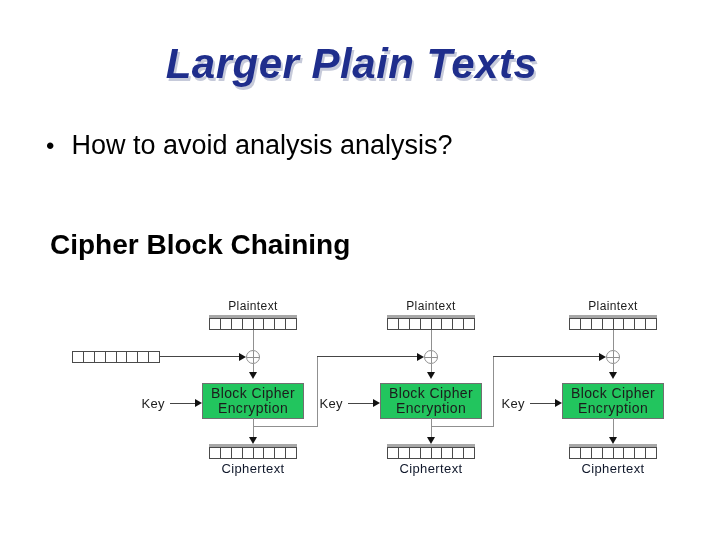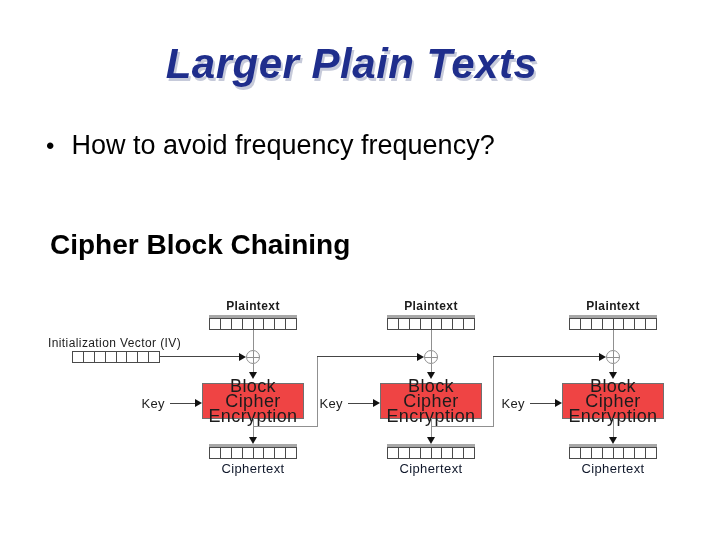--- a/index.html
+++ b/index.html
@@ -24,21 +24,21 @@
     color:var(--text); font-size:27px;
   }
   .bullet-line .dot{font-size:24px; margin-right:17px;}
   .subtitle{
     position:absolute; left:42px; top:221px; margin:8px;
     font-size:28px; font-weight:700; color:var(--text);
   }
   
   .diagram{position:absolute; left:0; top:0; width:720px; height:540px; color:var(--diagram-text);}
   .diagram .lbl{position:absolute; font-size:12px; letter-spacing:0.4px; white-space:nowrap;}
-  .diagram .lbl.b{font-weight:700;}
+  .diagram .lbl.b{font-weight:400;}
   .reg{
     position:absolute; display:flex; width:88px; height:12px; box-sizing:border-box;
     border:1px solid var(--cell); background:#fff;
   }
   .reg i{flex:1; border-right:1px solid var(--cell);}
   .reg i:last-child{border-right:none;}
   .bar{position:absolute; width:88px; height:3px; background:var(--bar);}
   .hline{position:absolute; height:1px; background:var(--line-dark);}
   .hline.lt{background:var(--line-gray);}
   .vline{position:absolute; width:1px; background:var(--line-gray);}
@@ -47,23 +47,23 @@
     border-top:7px solid var(--arrow);}
   .tri-right{position:absolute; width:0; height:0;
     border-top:4px solid transparent; border-bottom:4px solid transparent;
     border-left:7px solid var(--arrow);}
   .xor{position:absolute; width:14px; height:14px; box-sizing:border-box;
     border:1px solid var(--line-gray); border-radius:50%; background:#fff;}
   .xor::before{content:""; position:absolute; left:50%; top:0; bottom:0; width:1px; background:var(--line-gray);}
   .xor::after{content:""; position:absolute; top:50%; left:0; right:0; height:1px; background:var(--line-gray);}
   .ebox{
     position:absolute; width:102px; height:36px; box-sizing:border-box;
-    border:1px solid var(--box-border); background:#ef4444;
+    border:1px solid var(--box-border); background:#22c55e;
     display:flex; flex-direction:column; align-items:center; justify-content:center;
-    font-size:18px; line-height:15px; letter-spacing:0.4px; text-align:center;
+    font-size:14px; line-height:15px; letter-spacing:0.4px; text-align:center;
   }
   .col{position:absolute; top:0; width:240px; height:540px;}
   .col .pt-label{left:76px; top:299px; width:88px; text-align:center;}
   .col .pt-bar{left:76px; top:315px;}
   .col .pt-reg{left:76px; top:318px;}
   .col .v1{left:120px; top:330px; height:20px;}
   .col .xor{left:113px; top:350px;}
   .col .v2{left:120px; top:364px; height:9px;}
   .col .a1{left:116px; top:372px;}
   .col .ebox{left:69px; top:383px;}
@@ -79,28 +79,27 @@
 </style>
 </head>
 <body>
 
 <div class="slide">
 
   <h1 class="title">Larger Plain Texts</h1>
 
   <div class="bullet-line">
     <span class="dot">•</span>
-    <span>How to avoid frequency frequency?</span>
+    <span>How to avoid analysis analysis?</span>
   </div>
 
   <div class="subtitle">Cipher Block Chaining</div>
 
   <div class="diagram">
 
-    <div class="lbl" style="left:48px; top:336px;">Initialization Vector (IV)</div>
     <div class="reg" style="left:72px; top:351px;">
         <i></i>
         <i></i>
         <i></i>
         <i></i>
         <i></i>
         <i></i>
         <i></i>
         <i></i>
       </div>

